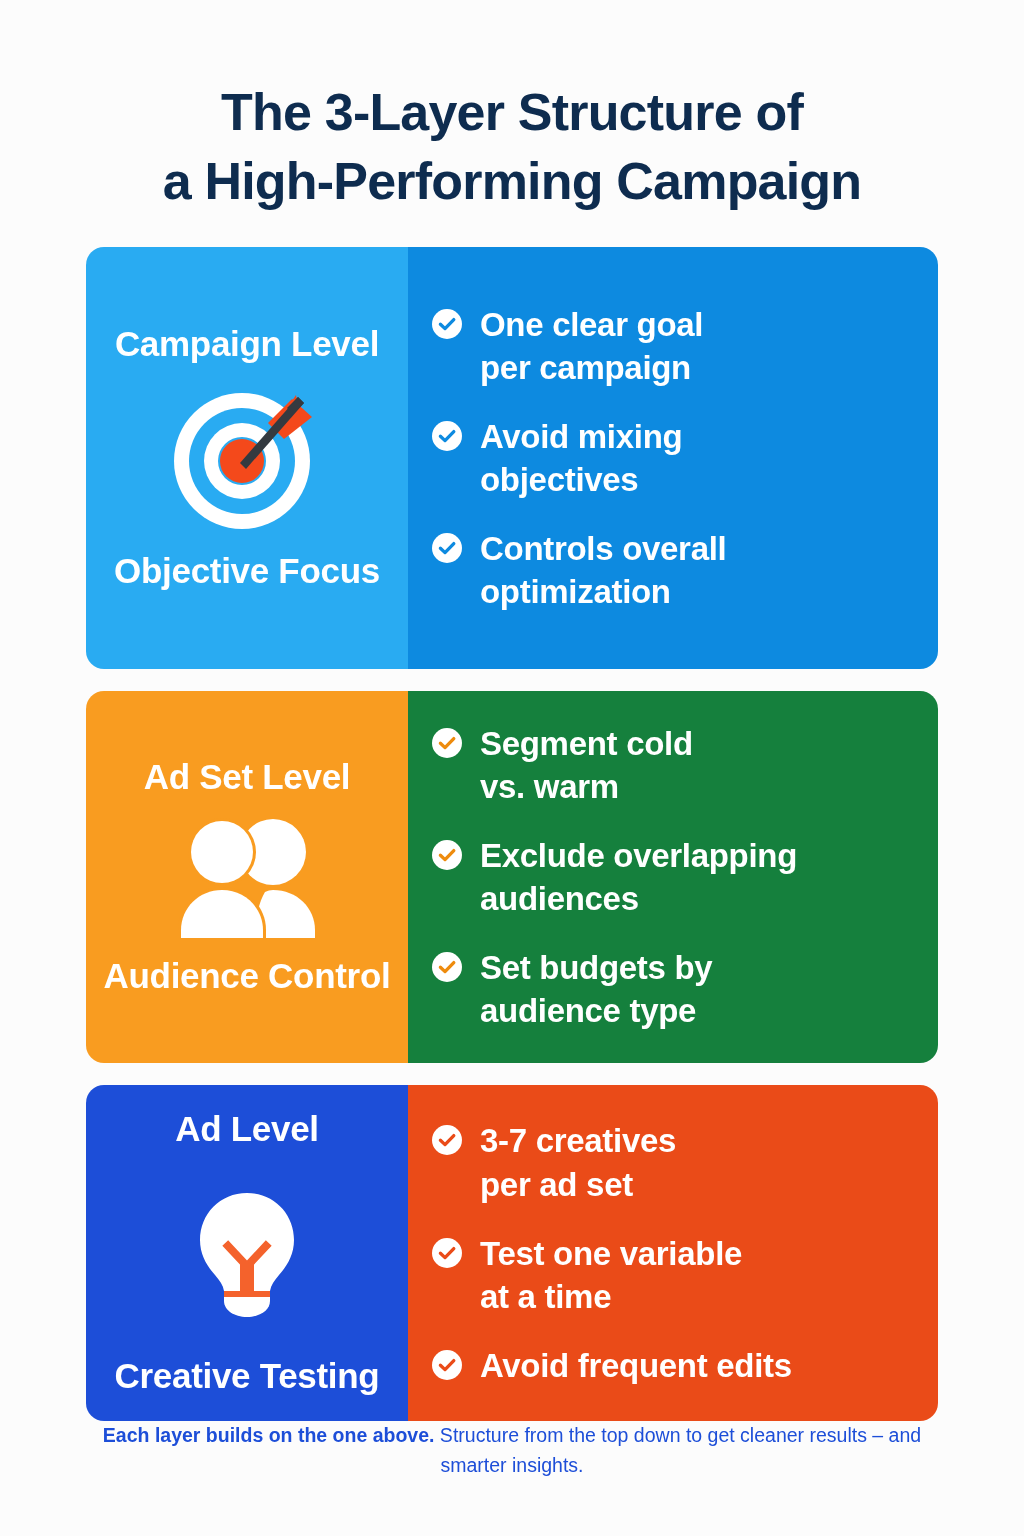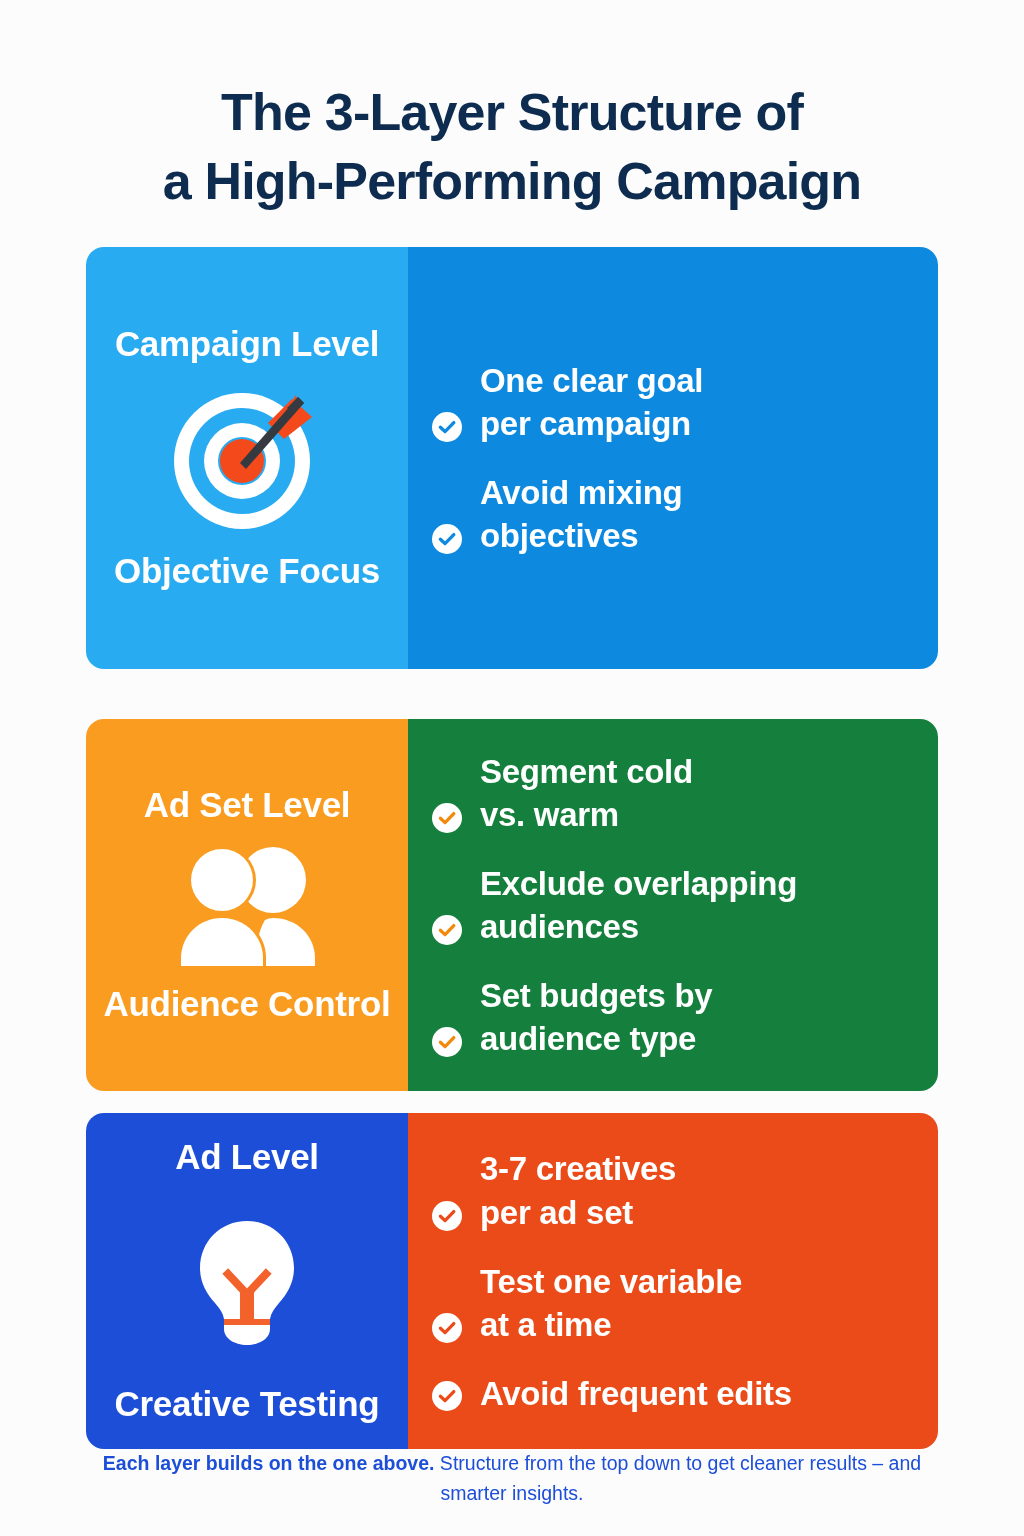--- a/index.html
+++ b/index.html
@@ -101,21 +101,21 @@
     justify-content: center;
   }
 
   .card-blue   .icon-slot { height: 152px; margin: 14px 0 16px; }
   .card-orange .icon-slot { height: 124px; margin: 16px 0 14px; }
   .card-red    .icon-slot { height: 128px; margin: 16px 0 12px; }
 
   
   .bullet {
     display: flex;
-    align-items: flex-end;
+    align-items: flex-start;
     gap: 18px;
   }
   .check-icon {
     flex: 0 0 auto;
     margin-top: 6px;
   }
   .bullet-text {
     color: #ffffff;
     font-size: 33px;
     font-weight: 600;
@@ -186,24 +186,34 @@
         <div class="bullet">
           <span class="check-icon">
             <svg width="30" height="30" viewBox="0 0 30 30">
                 <circle cx="15" cy="15" r="15" fill="#ffffff"></circle>
                 <path d="M8.4 15.2 L13 19.6 L21.8 10.6" fill="none" stroke="#0d8ae0" stroke-width="3.3" stroke-linecap="round" stroke-linejoin="round"></path>
               </svg>
           </span>
           <span class="bullet-text">Avoid mixing
 objectives</span>
         </div>
+        <div class="bullet">
+          <span class="check-icon">
+            <svg width="30" height="30" viewBox="0 0 30 30">
+                <circle cx="15" cy="15" r="15" fill="#ffffff"></circle>
+                <path d="M8.4 15.2 L13 19.6 L21.8 10.6" fill="none" stroke="#0d8ae0" stroke-width="3.3" stroke-linecap="round" stroke-linejoin="round"></path>
+              </svg>
+          </span>
+          <span class="bullet-text">Controls overall
+optimization</span>
+        </div>
       </div>
     </div>
 
-    <div class="card card-orange" style="height:372px;margin-top:28px;">
+    <div class="card card-orange" style="height:372px;">
       <div class="card-left">
         <div class="level-title">Ad Set
 Level</div>
 
         <div class="icon-slot">
           <svg width="140" height="122" viewBox="0 0 140 122" aria-hidden="true">
             <circle cx="96" cy="36" r="33" fill="#ffffff"></circle>
             <path d="M96 74 c24 0 42 18 42 40 v8 H78 c0-20 4-36 10-46 2.5-1.3 5.3-2 8-2 Z" fill="#ffffff"></path>
             <circle cx="45" cy="36" r="34" fill="#f99c20"></circle>
             <circle cx="45" cy="36" r="31" fill="#ffffff"></circle>

